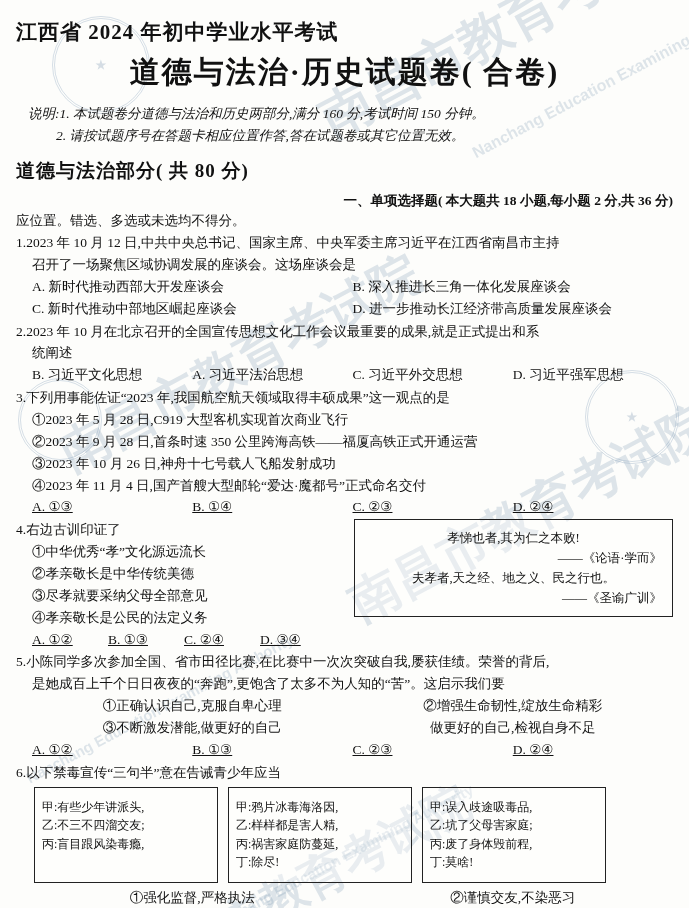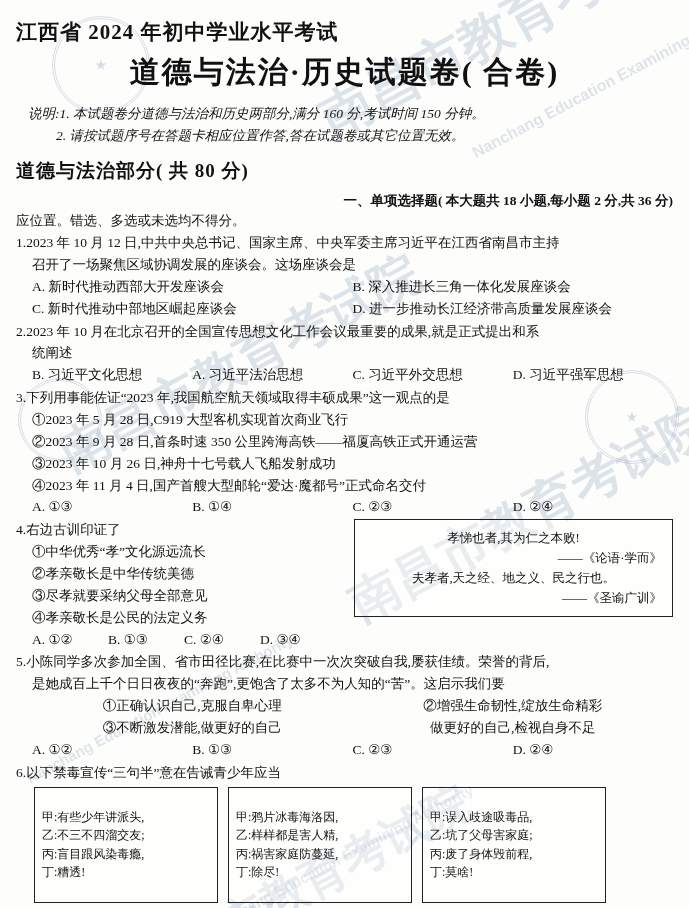--- a/index.html
+++ b/index.html
@@ -59,39 +59,39 @@
   .qtype{font-size:13.5px;font-weight:bold;margin:2px 0 0 0;text-align:right;}
   .qtype-desc{font-size:13.5px;line-height:1.6;text-indent:28px;}
   .qtype-desc2{font-size:13.5px;line-height:1.6;}
   .q{font-size:13.5px;line-height:1.62;margin-top:1px;}
   .opts-row{display:flex;}
   .opts-row > div{flex:1;}
   .opts-4{display:flex;}
   .opts-4 > div{flex:1;}
   .sub{padding-left:16px;}
   .ansrow{display:flex;padding-left:16px;}
-  .ansrow > div{flex:1;}
+  .ansrow > div{flex:1;text-decoration:underline;}
   .flexwrap{display:flex;align-items:flex-start;gap:10px;}
   .leftcol{width:320px;}
   .rightbox{
     margin-left:8px;
     border:1px solid #222;
     padding:8px 10px;
     font-size:12.5px;
     line-height:1.6;
     flex:1;
     position:relative;
     background:rgba(255,255,255,0.35);
   }
   .rightbox .rb-line{text-align:center;}
   .rightbox .rb-src{text-align:right;}
   .boxrow{display:flex;gap:10px;padding-left:18px;margin-top:3px;}
   .minibox{
     border:1px solid #222;
-    padding:20px 7px;
+    padding:10px 7px;
     font-size:12px;
     line-height:1.55;
     width:168px;
     background:rgba(255,255,255,0.35);
   }
   .two-col{display:flex;text-align:center;}
   .two-col > div{flex:1;}
 </style>
 </head>
 <body>
@@ -205,21 +205,20 @@
       </div>
     </div>
 
     <div class="q">
       <div><span>6.</span><span>以下禁毒宣传“三句半”意在告诫青少年应当</span></div>
       <div class="boxrow">
         <div class="minibox">
           <div>甲:有些少年讲派头,</div>
           <div>乙:不三不四溜交友;</div>
           <div>丙:盲目跟风染毒瘾,</div>
-          <div>丁:糟透!</div>
         </div>
         <div class="minibox">
           <div>甲:鸦片冰毒海洛因,</div>
           <div>乙:样样都是害人精,</div>
           <div>丙:祸害家庭防蔓延,</div>
           <div>丁:除尽!</div>
         </div>
         <div class="minibox">
           <div>甲:误入歧途吸毒品,</div>
           <div>乙:坑了父母害家庭;</div>

